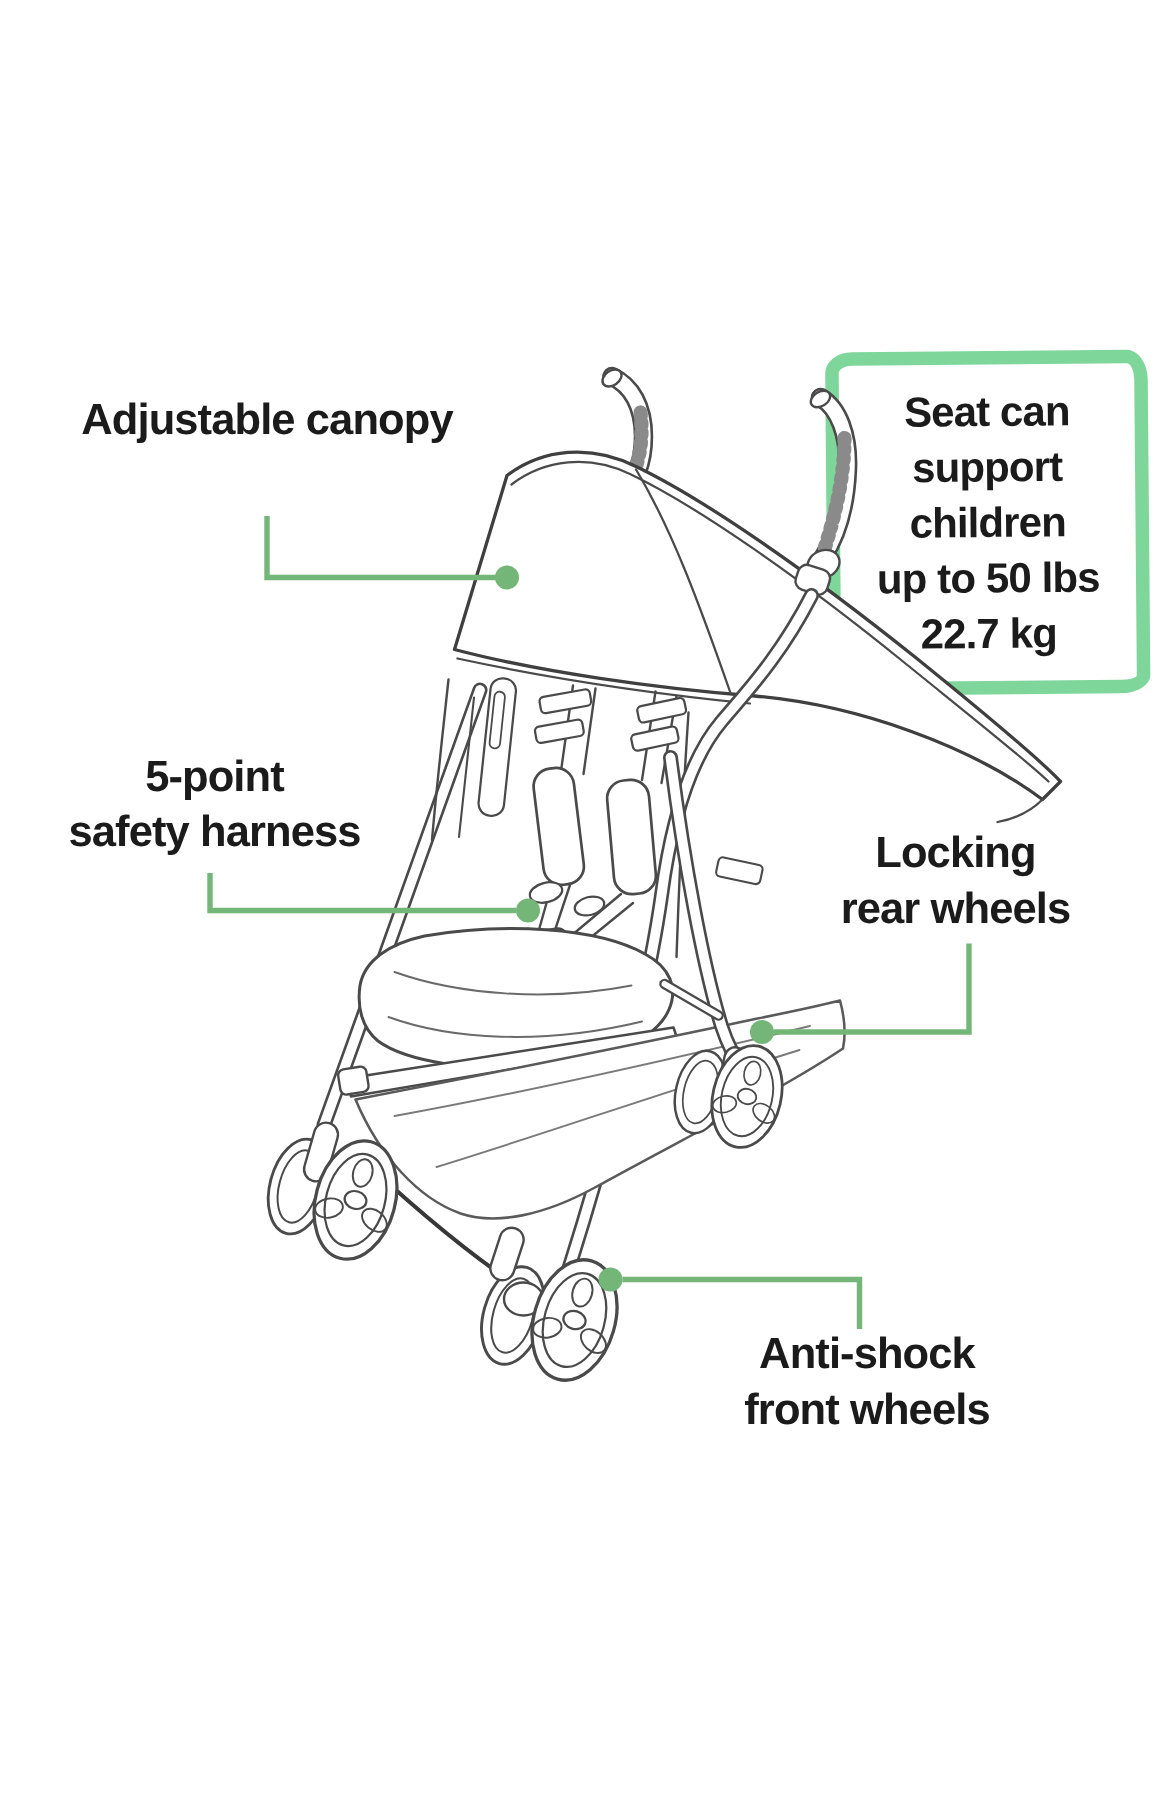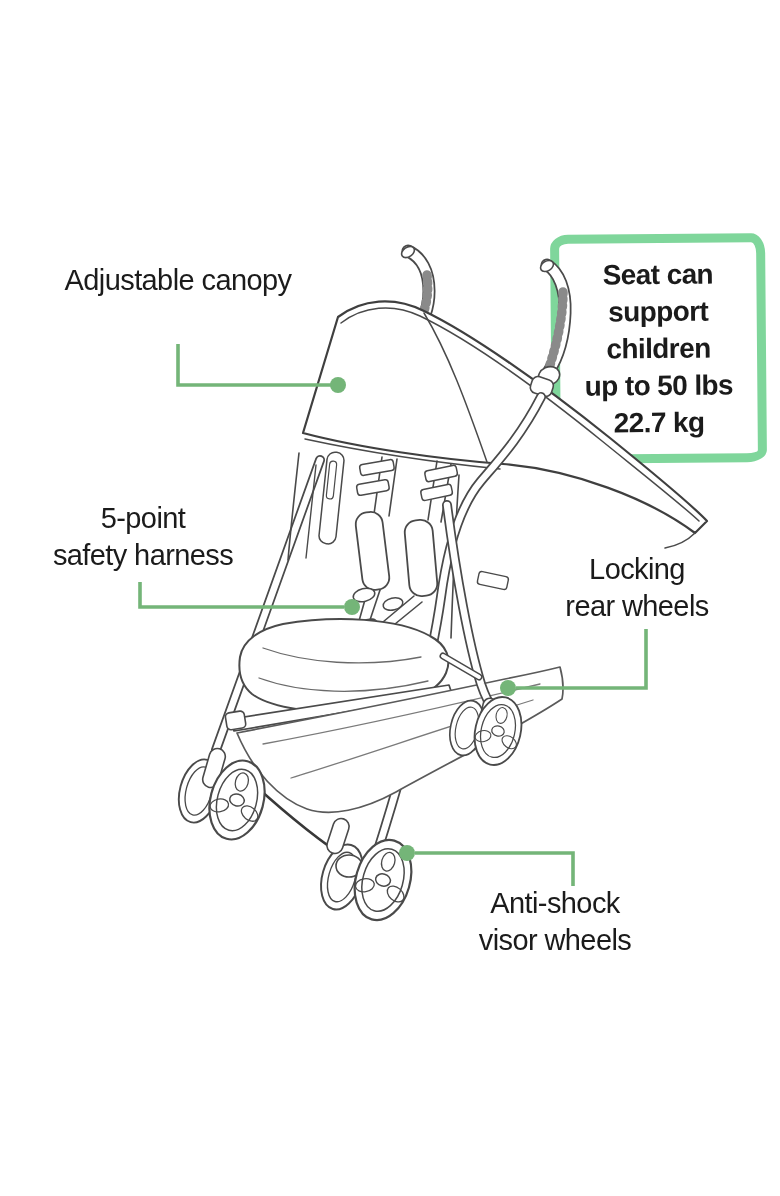--- a/index.html
+++ b/index.html
@@ -11,27 +11,27 @@
   }
   html,body{margin:0;padding:0;background:#e9e9e9;}
   #canvas{
     position:relative;width:780px;height:1196px;background:var(--bg);
     overflow:hidden;margin:0 auto;
     font-family:"Liberation Sans",sans-serif;
   }
   #artwork{position:absolute;left:0;top:0;z-index:2;}
   .lbl{
     position:absolute;z-index:3;text-align:center;
-    font-weight:400;font-size:29px;line-height:37px;
+    font-weight:700;font-size:29px;line-height:37px;
     letter-spacing:-0.6px;color:var(--text);
   }
   #lbl-canopy{left:18px;top:262px;width:320px;}
   #lbl-harness{left:-7px;top:500px;width:300px;}
   #lbl-rear{left:487px;top:551px;width:300px;}
-  #lbl-front{left:405px;top:885px;width:300px;}
+  #lbl-front{left:428px;top:885px;width:300px;}
   #capacity-box{
     position:absolute;z-index:1;left:551px;top:234px;width:215px;height:229px;
     box-sizing:border-box;border:9px solid var(--box-green);
     border-radius:18px 14px 20px 12px / 14px 20px 12px 18px;
     transform:rotate(-0.5deg);
     padding-top:13px;text-align:center;
     font-weight:700;font-size:28px;line-height:37px;
     letter-spacing:-0.6px;color:var(--text);
   }
   .ln{display:block;}
@@ -194,16 +194,16 @@
   <div class="lbl" id="lbl-harness">
     <span class="ln">5-point</span>
     <span class="ln">safety harness</span>
   </div>
   <div class="lbl" id="lbl-rear">
     <span class="ln">Locking</span>
     <span class="ln">rear wheels</span>
   </div>
   <div class="lbl" id="lbl-front">
     <span class="ln">Anti-shock</span>
-    <span class="ln">visor wheels</span>
+    <span class="ln">front wheels</span>
   </div>
 
 </div>
 
 </body></html>

